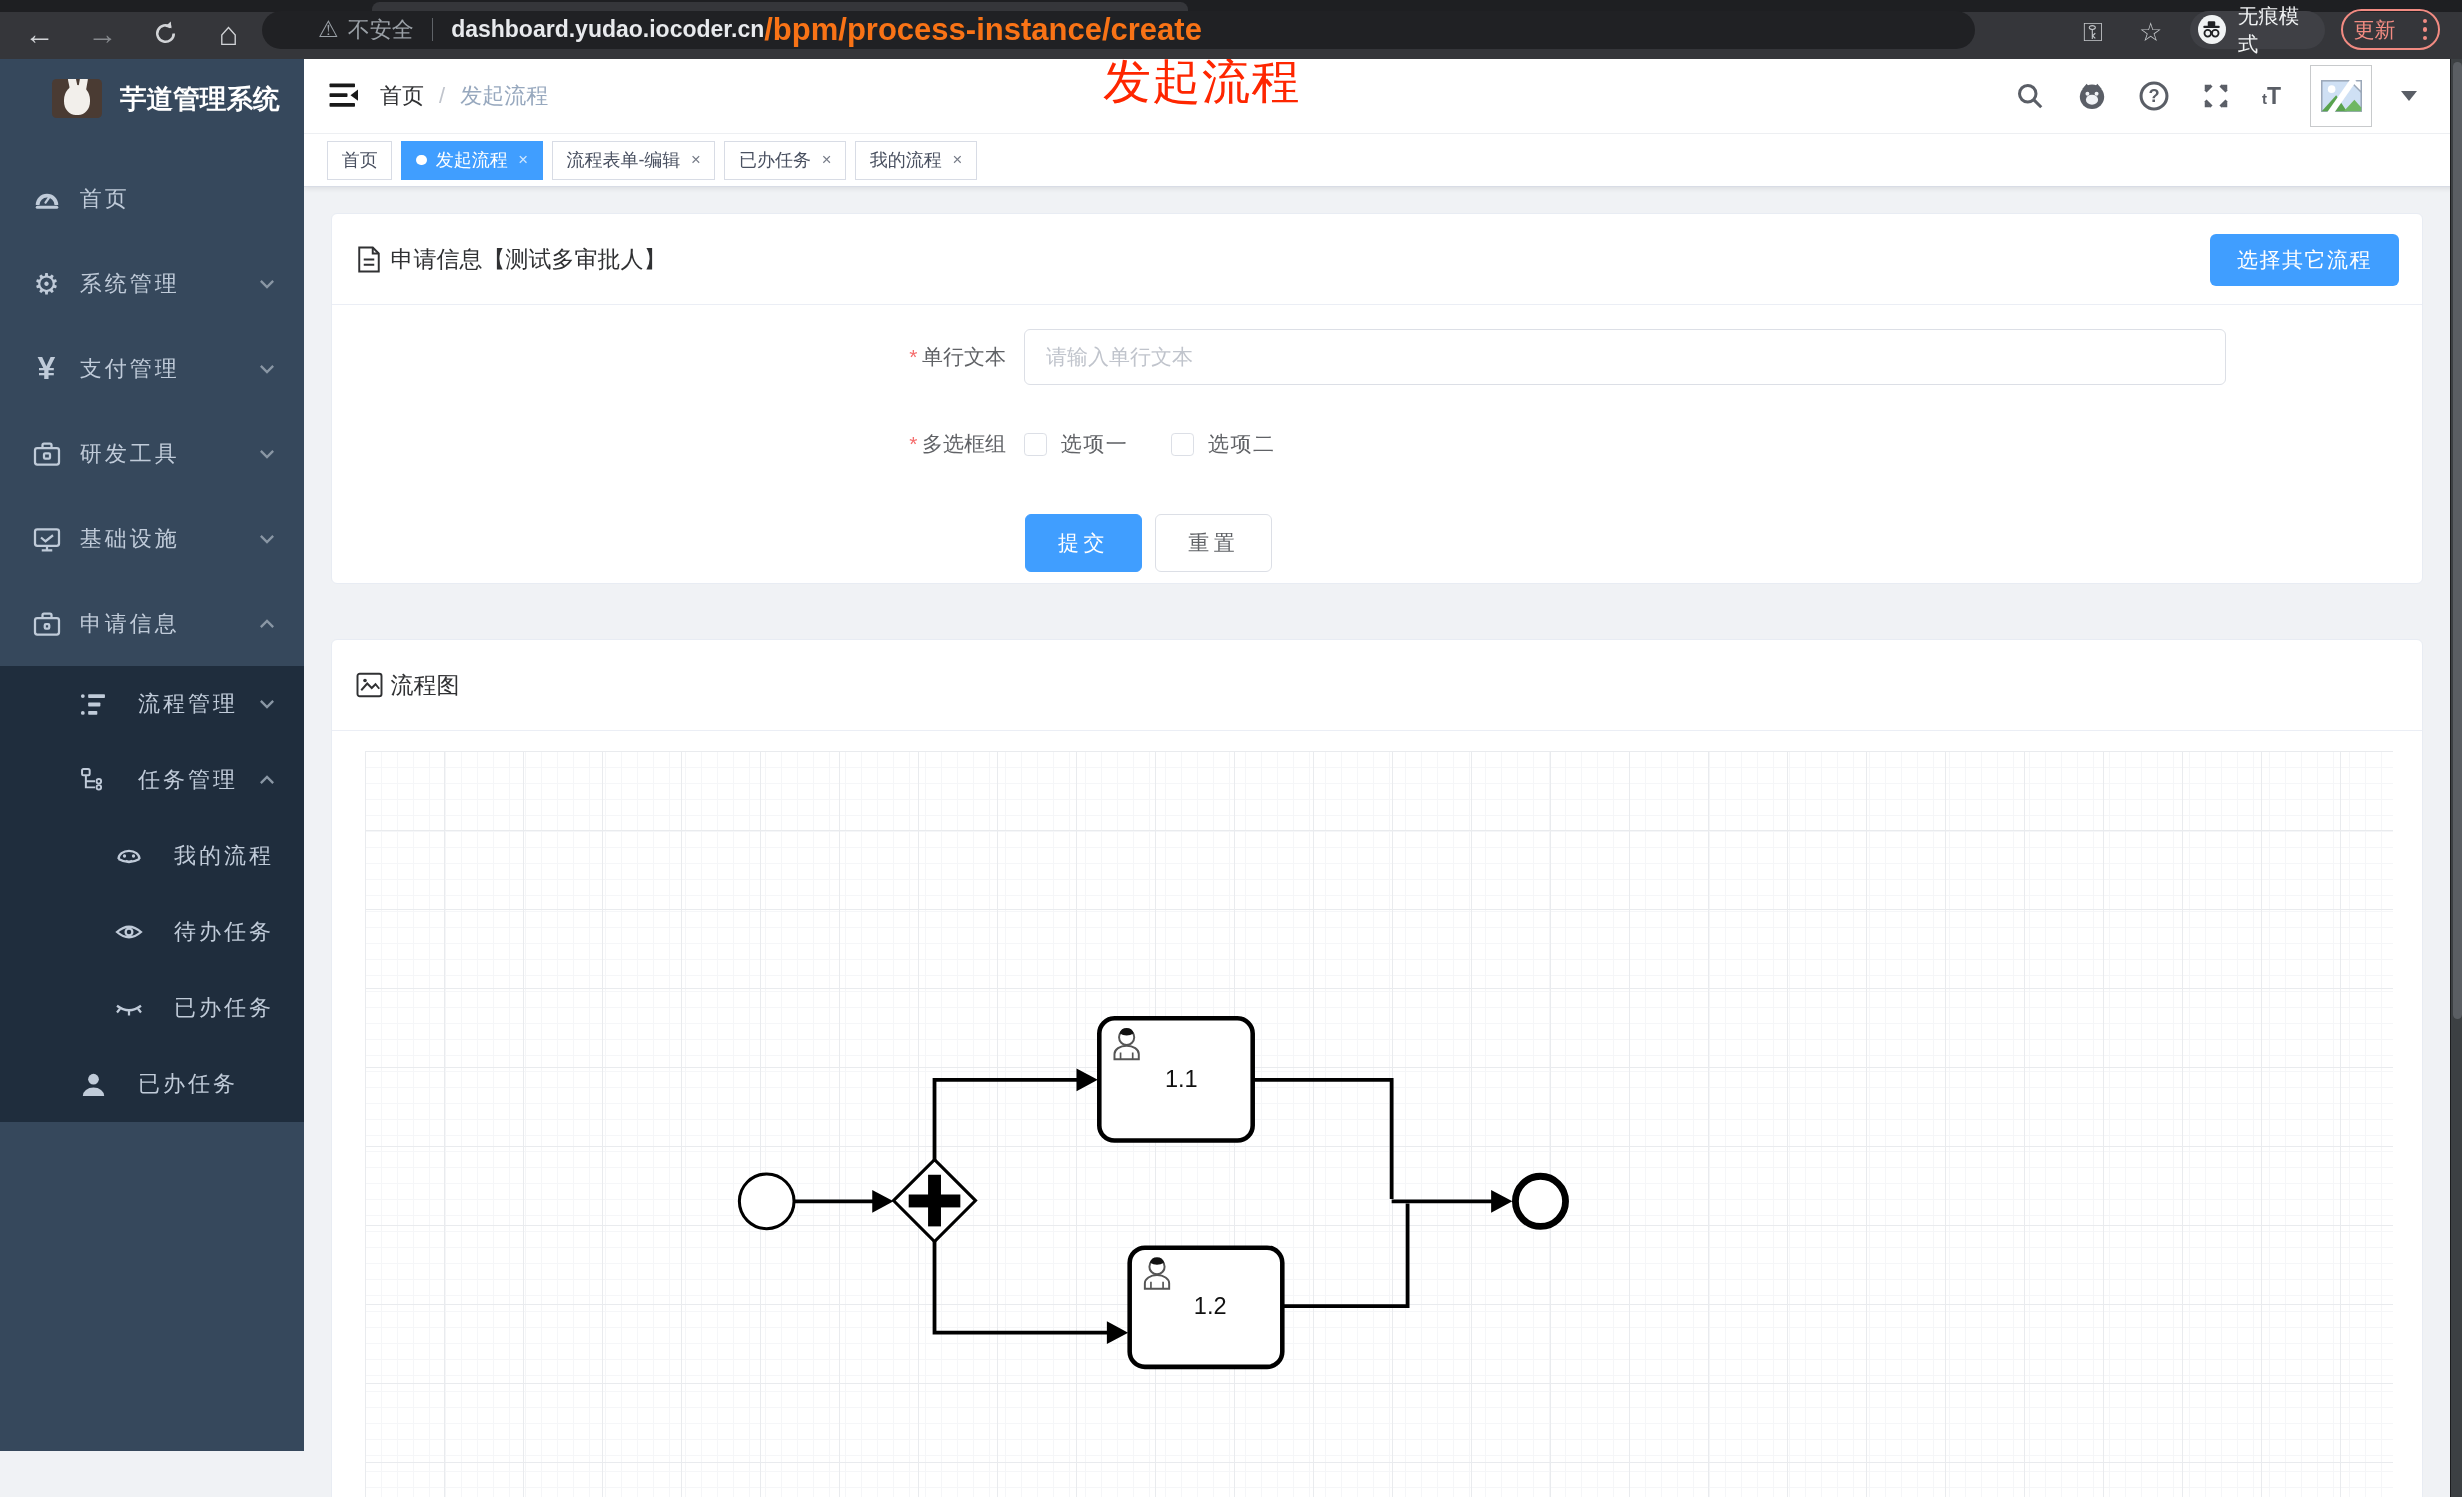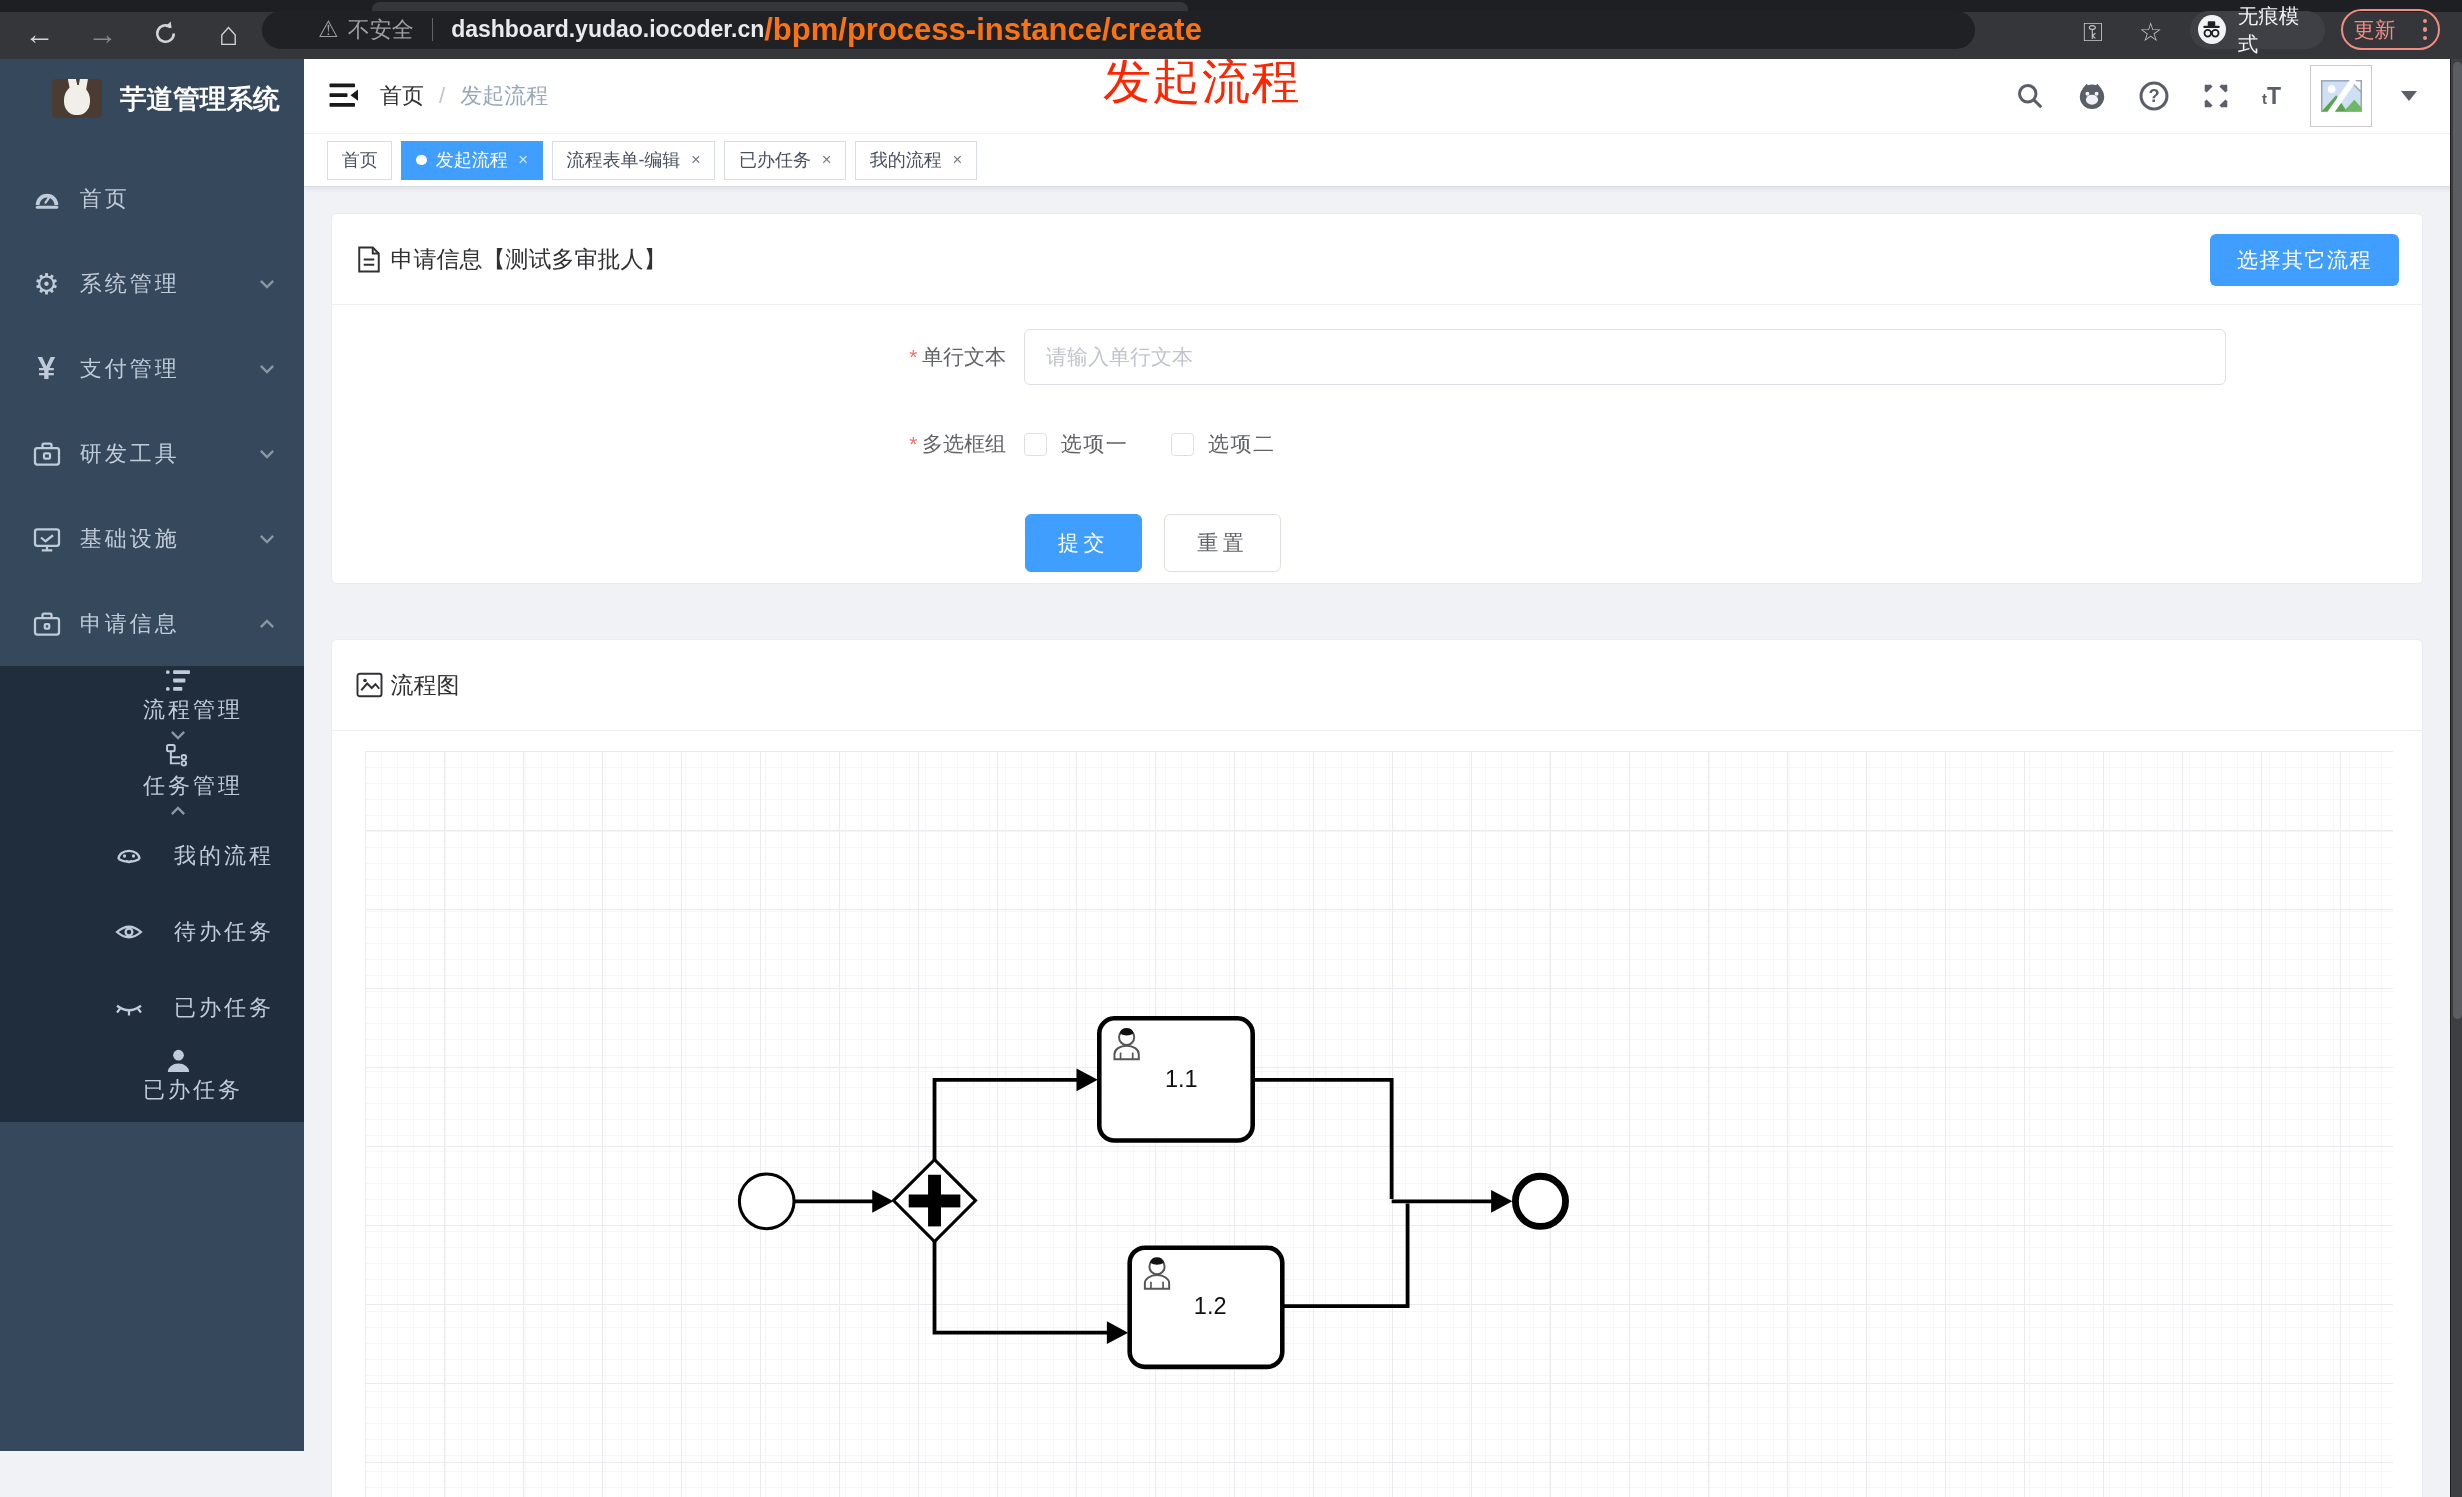--- a/index.html
+++ b/index.html
@@ -41,21 +41,21 @@
   .logo-img .bun { position:absolute; left:12px; top:6px; width:26px; height:30px; background:#f2efeb; border-radius:50% 50% 45% 45%; }
   .logo-img .ear1,.logo-img .ear2 { position:absolute; width:7.6px; height:16.7px; background:#f2efeb; border-radius:3.8px; top:-3px; }
   .logo-img .ear1 { left:16.7px; transform:rotate(-12deg);} .logo-img .ear2 { left:27px; transform:rotate(10deg);}
   .logo-title { color:#ffffff; font-size:26.6px; font-weight:600; margin-left:18px; white-space:nowrap; }
   .menu { margin-top:18px; }
   .m-item { height:85px; display:flex; align-items:center; padding:0 27px 0 30px; color:#c0cbd9; font-size:22px; cursor:pointer; }
   .m-item .mi-ico { width:33px; height:33px; display:flex; align-items:center; justify-content:center; flex:none; font-size:29px; color:#c0cbd9; }
   .m-item .mi-label { margin-left:16.7px; flex:1; letter-spacing:3px; }
   .chev { width:20px; height:20px; flex:none; }
   .submenu-block { background:#1f2d3d; }
-  .s-item { height:76px; display:flex; align-items:center; padding:0 27px 0 79px; color:#c0cbd9; font-size:22px; cursor:pointer;flex-direction:column; }
+  .s-item { height:76px; display:flex; align-items:center; padding:0 27px 0 79px; color:#c0cbd9; font-size:22px; cursor:pointer; }
   .s-item .mi-ico { width:29px; height:29px; display:flex; align-items:center; justify-content:center; flex:none; }
   .s-item .mi-label { margin-left:30px; flex:1; letter-spacing:3px; }
   .s2-item { height:76px; display:flex; align-items:center; padding:0 27px 0 114px; color:#c0cbd9; font-size:22px; cursor:pointer; }
   .s2-item .mi-ico { width:30px; height:30px; display:flex; align-items:center; justify-content:center; flex:none; }
   .s2-item .mi-label { margin-left:30px; letter-spacing:3px; }
 
   
   .navbar { position:absolute; top:59px; left:304px; width:2159px; height:74px; background:#fff; z-index:5; }
   .hamburger { position:absolute; left:24px; top:20px; width:33px; height:33px; cursor:pointer; }
   .crumb { position:absolute; left:76px; top:0; height:74px; display:flex; align-items:center; font-size:22px; }
@@ -94,21 +94,21 @@
   .form-label { width:138px; text-align:right; font-size:21px; color:#606266; padding-right:18px; flex:none; }
   .req { color:#f56c6c; margin-right:4.6px; }
   .el-input { width:1202px; height:56px; border:1.5px solid #dcdfe6; border-radius:6px; background:#fff; font-size:21px;
               color:#606266; padding:0 21px; outline:none; }
   .el-input::placeholder { color:#c0c4cc; }
   .row-check { margin-top:44px; height:30px; }
   .check-group { display:flex; align-items:center; gap:43px; }
   .check-item { display:flex; align-items:center; cursor:pointer; }
   .checkbox { width:23px; height:23px; border:1.5px solid #dcdfe6; border-radius:3.8px; background:#fff; flex:none; }
   .check-label { font-size:21px; color:#606266; margin-left:13.7px; letter-spacing:1.5px; }
-  .row-btns { margin-top:55px; padding-left:693px; display:flex; gap:22px;align-items:flex-end; }
+  .row-btns { margin-top:55px; padding-left:693px; display:flex; gap:13px;align-items:flex-end; }
   .btn { height:58px; padding:0 32px; font-size:21px; border-radius:6px; display:flex; align-items:center; cursor:pointer; letter-spacing:4.6px; }
   .btn-primary { background:#409eff; border:1.5px solid #409eff; color:#fff; }
   .btn-plain { background:#fff; border:1.5px solid #dcdfe6; color:#606266; }
 
   .flow-card { margin-top:55px; height:919px; overflow:hidden; }
   .canvas { position:relative; margin:20px 29px 0 33px; height:805px; background:#fff; cursor:grab;
             background-image:
               linear-gradient(to right, #e9ebee 1.1px, transparent 1.1px),
               linear-gradient(to bottom, #e9ebee 1.1px, transparent 1.1px),
               linear-gradient(to right, #f5f6f8 0.8px, transparent 0.8px),

